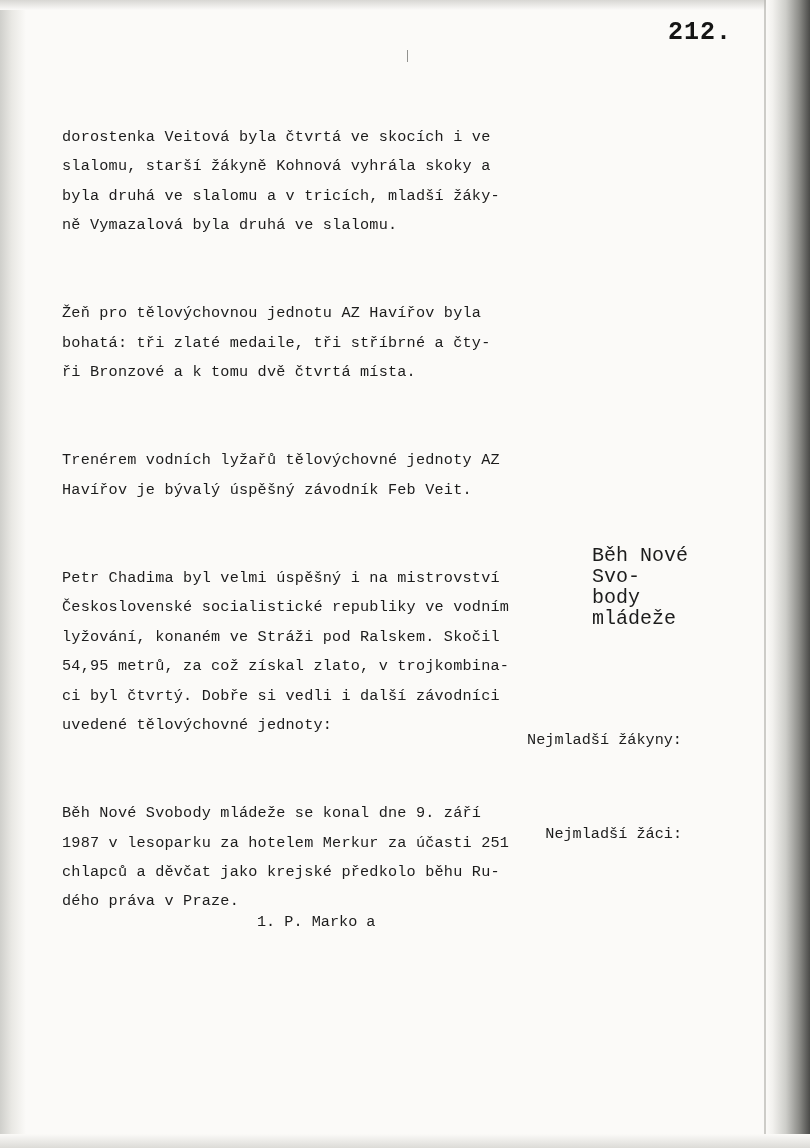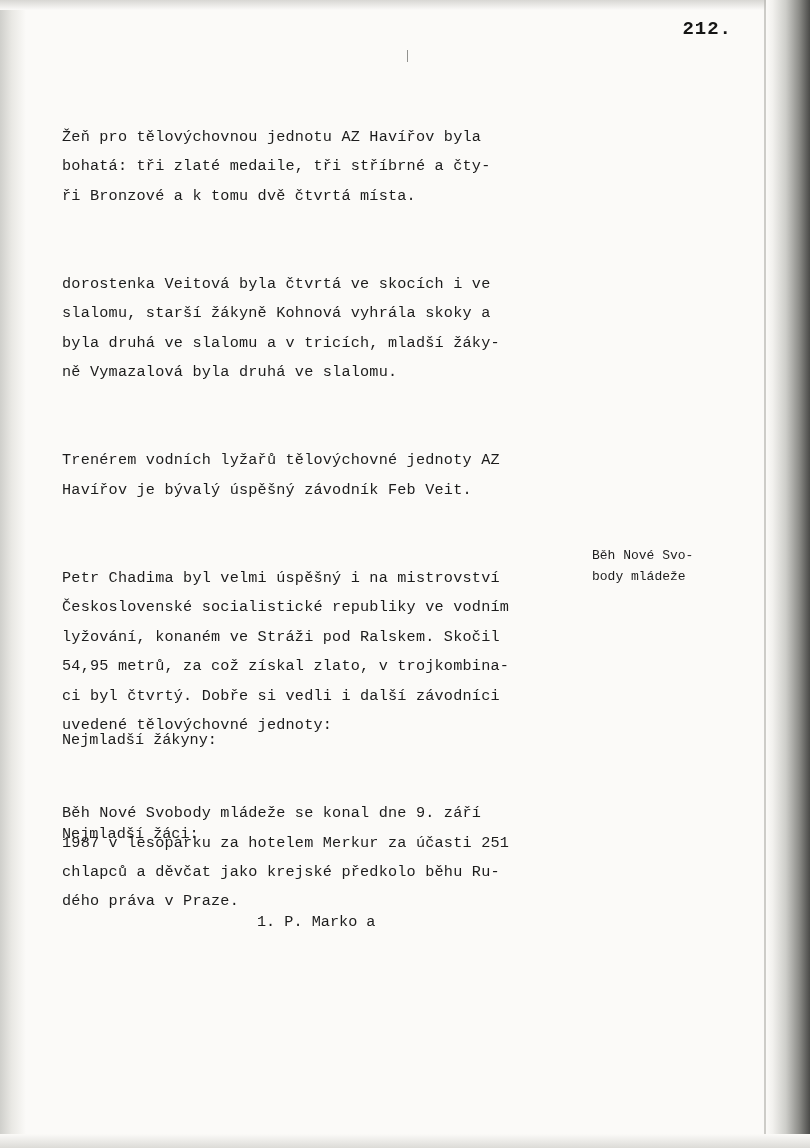--- a/index.html
+++ b/index.html
@@ -50,21 +50,21 @@
     position: absolute;
     left: 0; bottom: 0;
     width: 810px; height: 14px;
     background: linear-gradient(to top, #dcdbd7 0%, #fbfaf8 100%);
   }
 
   .page-number {
     position: absolute;
     right: 78px;
     top: 18px;
-    font-size: 19px;
+    font-size: 25px;
     font-weight: bold;
     letter-spacing: 1px;
     color: #151515;
   }
 
   .tick {
     position: absolute;
     left: 407px;
     top: 50px;
     width: 1px;
@@ -93,37 +93,38 @@
   }
   .gap-before {
     margin-top: 13px;
   }
 
   .margin-note {
     position: absolute;
     left: 592px;
     top: 545px;
     width: 130px;
-    font-size: 13px;
+    font-size: 20px;
     line-height: 21px;
     color: #1c1c1c;
     white-space: pre-wrap;
   }
 
   .results {
     position: absolute;
     left: 62px;
     top: 726px;
     width: 620px;
     font-size: 15.2px;
     line-height: 29.4px;
     color: #1c1c1c;
   }
   .res-head {
     white-space: pre-wrap;
+    text-align: right;
   }
   .res-items {
     margin-left: 195px;
     white-space: pre-wrap;
   }
   .res-block {
     margin-bottom: 6px;
   }
 </style>
 </head>
@@ -134,27 +135,27 @@
   <div class="edge-left"></div>
   <div class="edge-top"></div>
   <div class="edge-right-line"></div>
   <div class="edge-right-dark"></div>
   <div class="edge-bottom"></div>
 
   <div class="page-number">212.</div>
   <div class="tick"></div>
 
   <div class="body-text">
-    <p class="para">Žeň pro tělovýchovnou jednotu AZ Havířov byla
-bohatá: tři zlaté medaile, tři stříbrné a čty-
-ři Bronzové a k tomu dvě čtvrtá místa.</p>
     <p class="para">dorostenka Veitová byla čtvrtá ve skocích i ve
 slalomu, starší žákyně Kohnová vyhrála skoky a
 byla druhá ve slalomu a v tricích, mladší žáky-
 ně Vymazalová byla druhá ve slalomu.</p>
+    <p class="para">Žeň pro tělovýchovnou jednotu AZ Havířov byla
+bohatá: tři zlaté medaile, tři stříbrné a čty-
+ři Bronzové a k tomu dvě čtvrtá místa.</p>
     <p class="para">Trenérem vodních lyžařů tělovýchovné jednoty AZ
 Havířov je bývalý úspěšný závodník Feb Veit.</p>
     <p class="para">Petr Chadima byl velmi úspěšný i na mistrovství
 Československé socialistické republiky ve vodním
 lyžování, konaném ve Stráži pod Ralskem. Skočil
 54,95 metrů, za což získal zlato, v trojkombina-
 ci byl čtvrtý. Dobře si vedli i další závodníci
 uvedené tělovýchovné jednoty:</p>
     <p class="para gap-before">Běh Nové Svobody mládeže se konal dne 9. září
 1987 v lesoparku za hotelem Merkur za účasti 251

